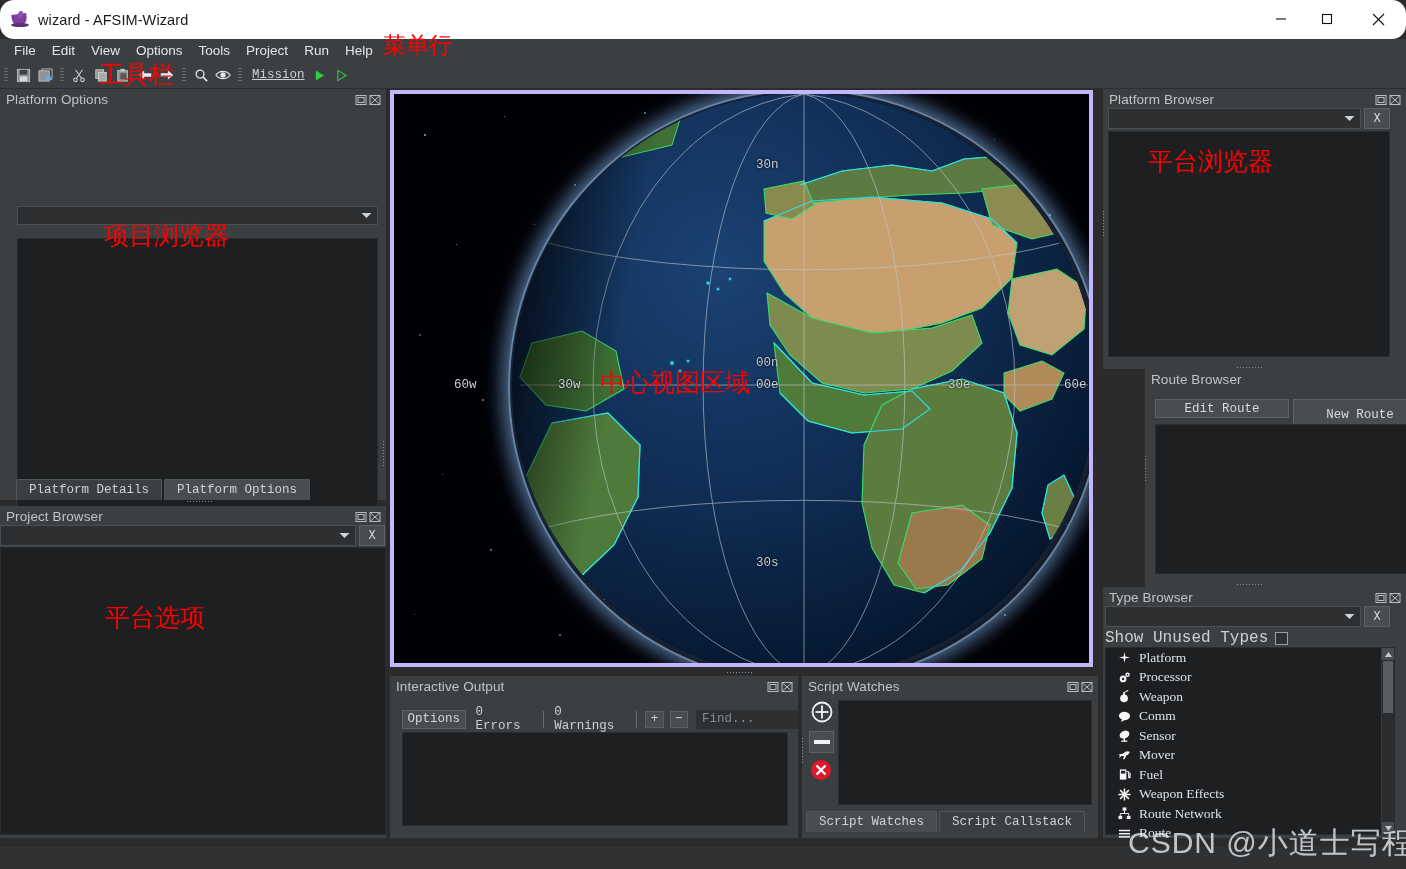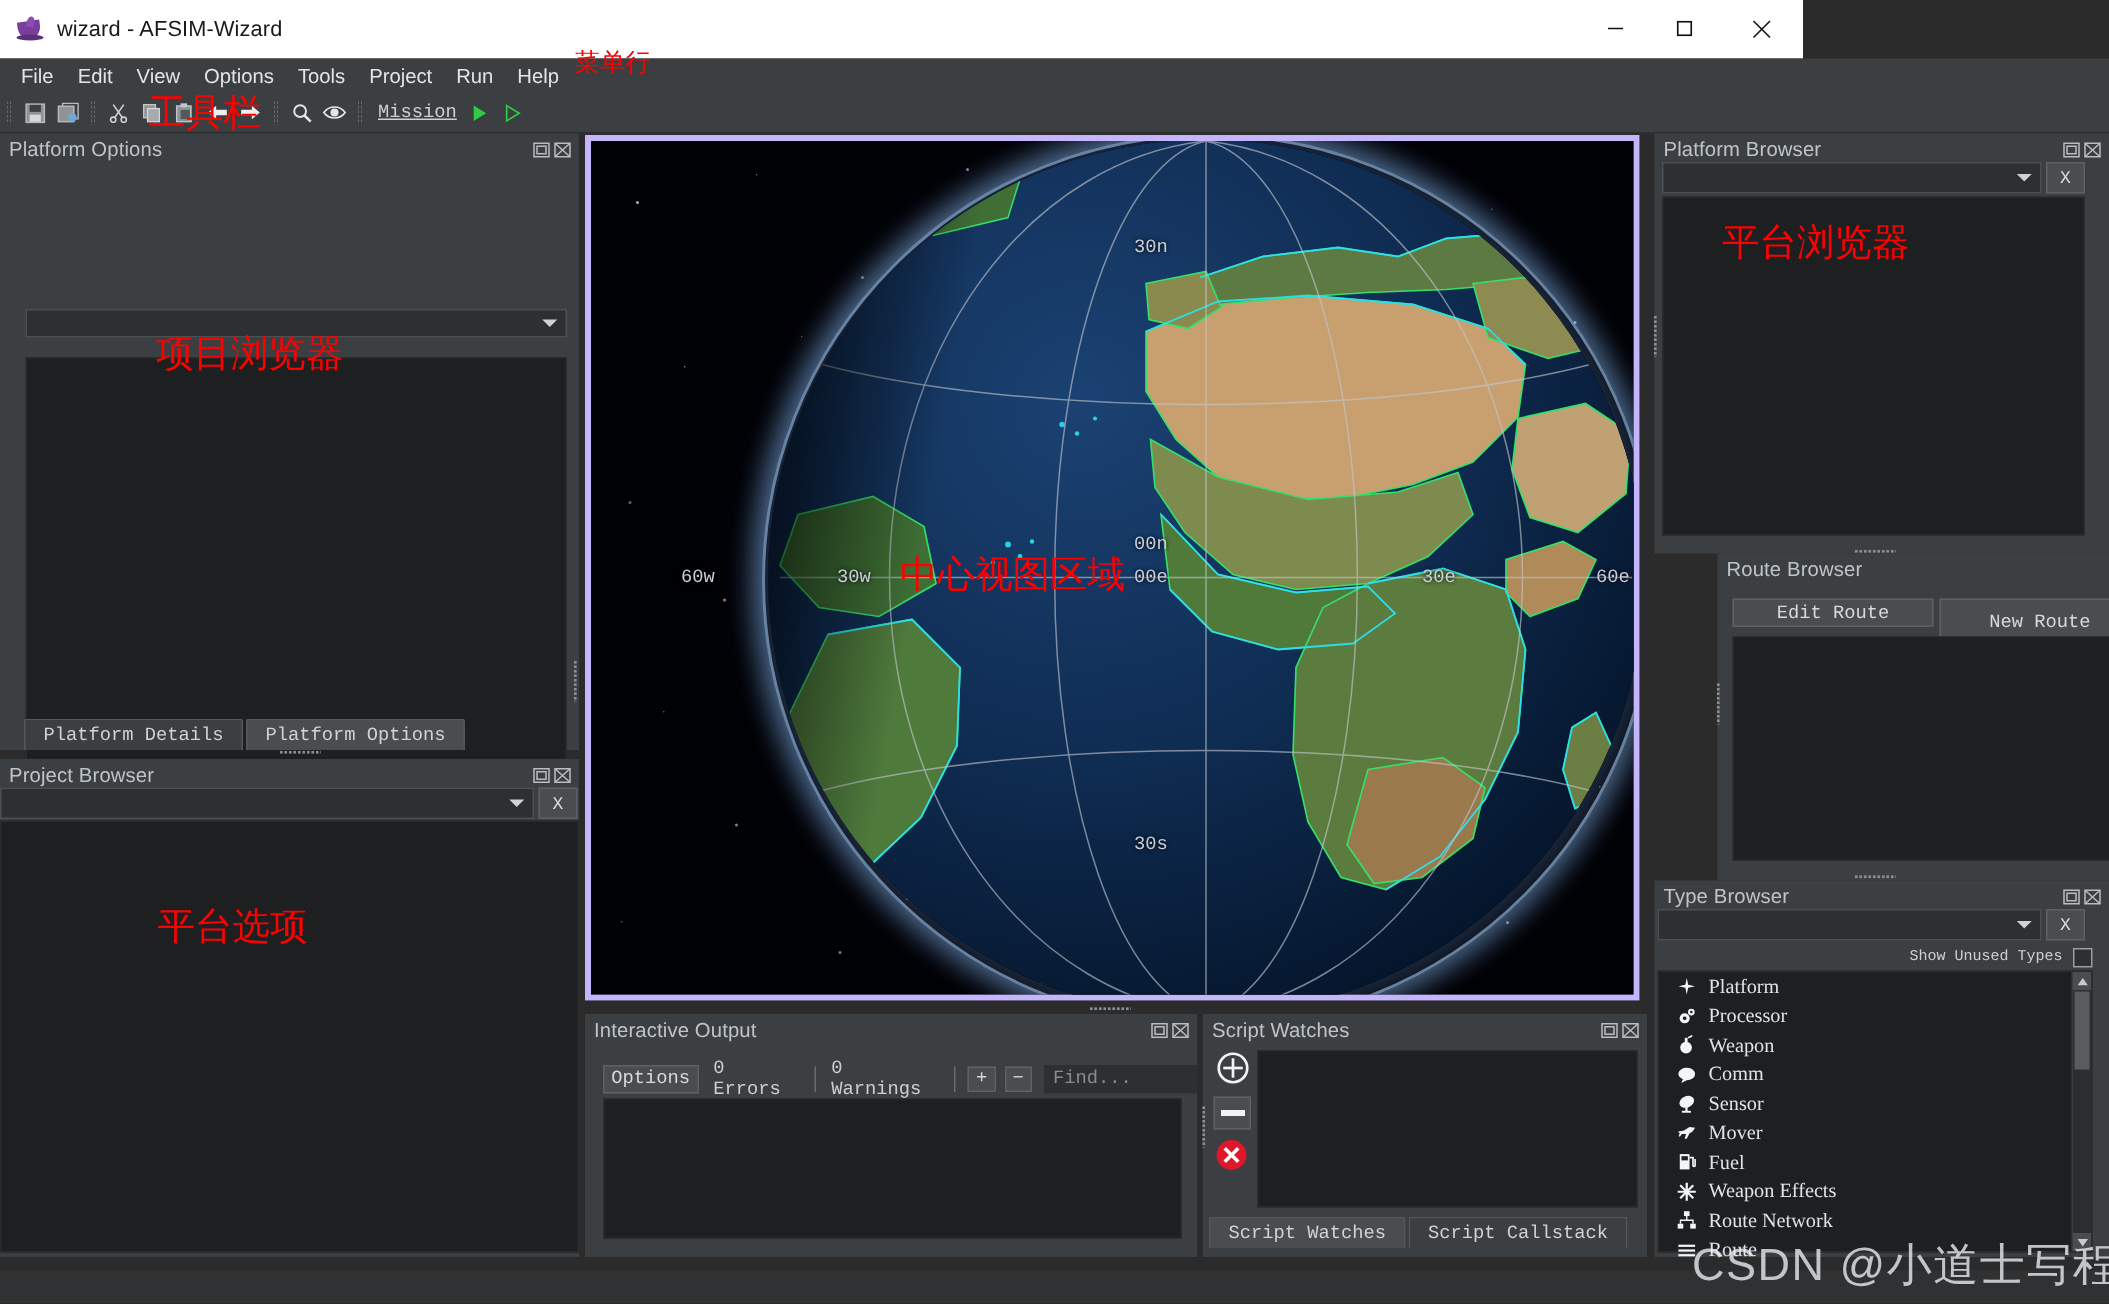--- a/index.html
+++ b/index.html
@@ -8,22 +8,22 @@
     background:#2b2b2b;
     font-family:"Liberation Sans", sans-serif;
     font-size:13px;
     color:#d6d6d6;
     -webkit-font-smoothing:antialiased;
   }
   .app{position:relative;width:1406px;height:869px;background:#2b2b2b;}
 
   
   .titlebar{
-    position:absolute;left:0;top:0;width:1202px;height:39px;
-    background:#ffffff;display:flex;align-items:center;
+    position:absolute;left:0;top:0;width:1406px;height:39px;
+    background:#ffffff;display:flex;align-items:center;border-radius:14px;
   }
   .title-ico{margin-left:11px;width:18px;height:18px;position:relative;}
   .title-ico .hat{
     position:absolute;left:1px;top:3px;width:15px;height:12px;
     background:#7a3f9d;border-radius:0 0 50% 50%/0 0 70% 70%;
     transform:rotate(-8deg);
   }
   .title-ico .brim{
     position:absolute;left:0px;top:12px;width:18px;height:4px;
     background:#5d2f79;border-radius:50%;
@@ -162,22 +162,22 @@
   .scrollv{
     position:absolute;width:12px;background:#2b2d2f;border-left:1px solid #3a3c3e;
   }
   .scrollv .thumb{position:absolute;left:1px;width:10px;background:#5a5d5f;}
   .scrollv .arw{position:absolute;left:0;width:12px;height:12px;background:#4a4d4f;
     display:flex;align-items:center;justify-content:center;}
 
   .typelist{position:absolute;overflow:hidden;}
   .type-item{display:flex;align-items:center;height:19.5px;padding-left:9px;color:#dfe3e8;font-size:13.5px;}
   .type-item .ti{width:18px;display:flex;align-items:center;justify-content:center;margin-right:6px;}
-  .chkrow{display:flex;align-items:center;justify-content:flex-end;
-    font-family:"Liberation Mono", monospace;font-size:10px;color:#cfcfcf;}
+  .chkrow{display:flex;align-items:center;justify-content:flex-start;
+    font-family:"Liberation Mono", monospace;font-size:16px;color:#cfcfcf;}
   .chkbox{width:11px;height:11px;border:1px solid #9aa0a6;margin-left:7px;background:#2d2f31;}
 </style>
 </head>
 <body>
 
 <div class="app">
 
   <div class="titlebar">
     <div class="title-ico">
       <div class="hat"></div>
@@ -754,20 +754,20 @@
 
   <div class="tabrow" style="position:absolute;left:806px;top:809px;">
     <div class="tab active">Script Watches</div>
     <div class="tab">Script Callstack</div>
   </div>
 
   <div class="statusbar"></div>
 
   <div class="watermark" style="left:1128px;top:823px;">CSDN @小道士写程序</div>
 
-  <div class="anno" style="left:383px;top:30px;font-size:17px;">菜单行</div>
+  <div class="anno" style="left:383px;top:30px;font-size:23px;">菜单行</div>
   <div class="anno" style="left:99px;top:58px;font-size:25px;">工具栏</div>
   <div class="anno" style="left:104px;top:219px;font-size:25px;">项目浏览器</div>
   <div class="anno" style="left:105px;top:601px;font-size:25px;">平台选项</div>
   <div class="anno" style="left:600px;top:366px;font-size:25px;">中心视图区域</div>
   <div class="anno" style="left:1148px;top:145px;font-size:25px;">平台浏览器</div>
 
 </div>
 
 </body></html>

